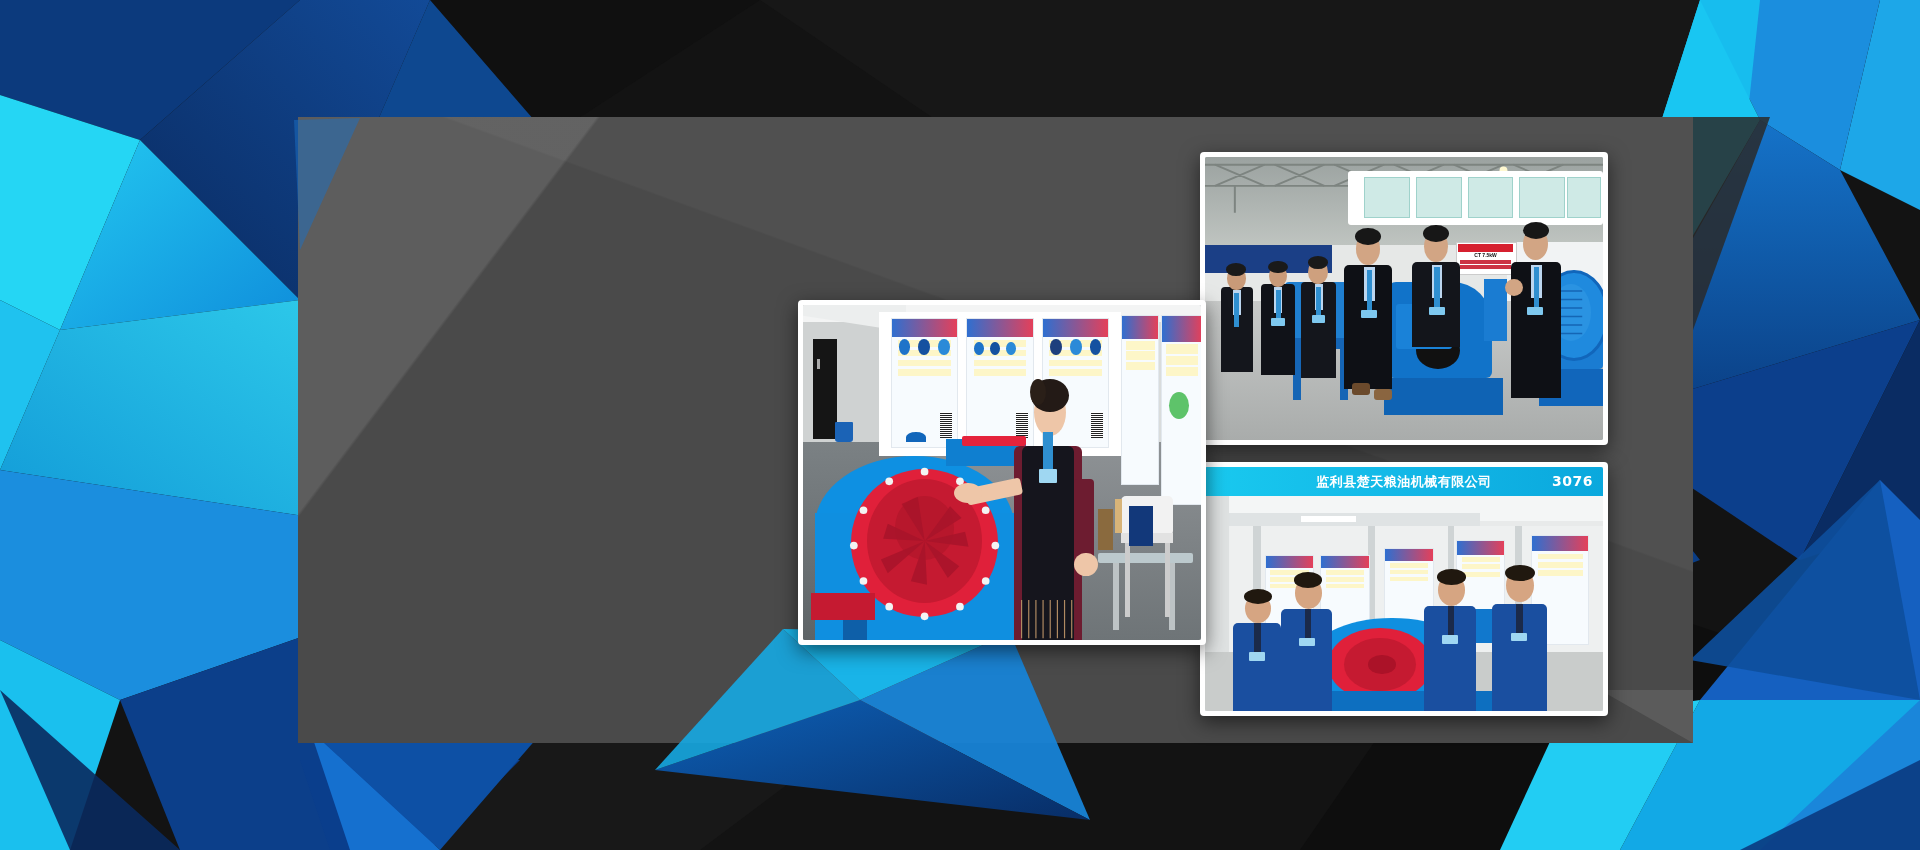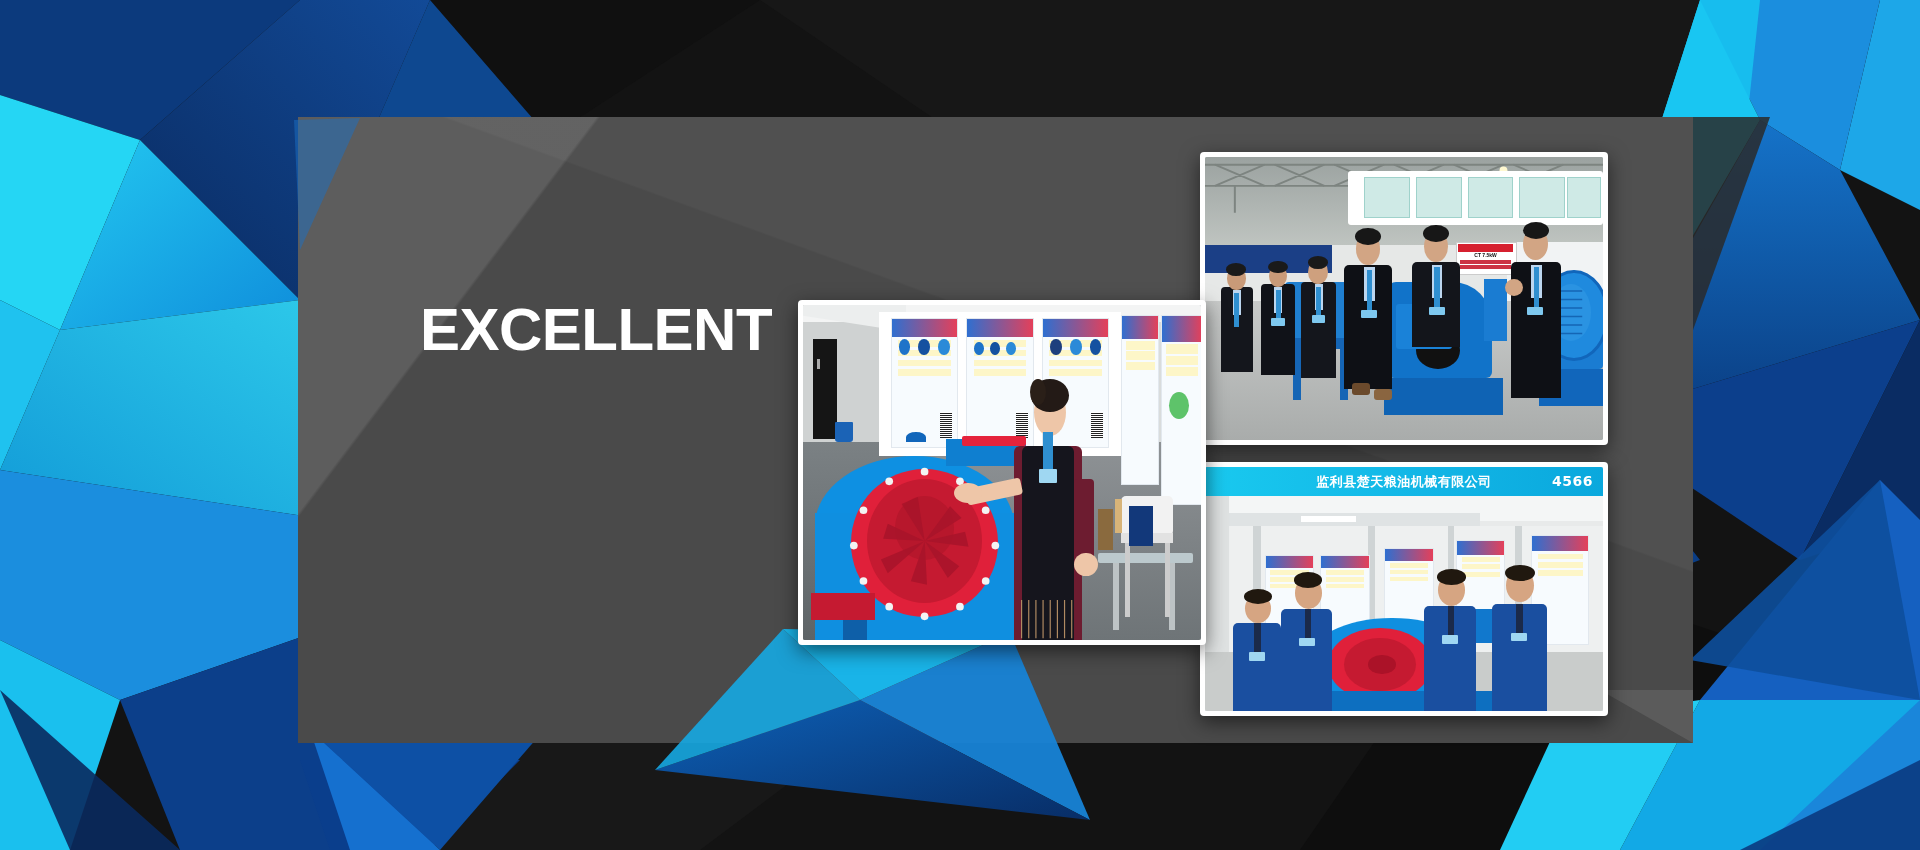--- a/index.html
+++ b/index.html
@@ -177,21 +177,20 @@
     <polygon points="655,770 860,700 1090,820" fill="url(#fg2)"></polygon>
     <polygon points="655,770 783,629 860,700" fill="#16a8e2" opacity=".9"></polygon>
 
     <polygon points="294,120 360,118 300,250" fill="#1b6fc4" opacity=".5"></polygon>
 
     <polygon points="1693,117 1770,117 1693,330" fill="#2a2a2a" opacity=".85"></polygon>
     <polygon points="1600,690 1693,690 1693,743" fill="#6a6a6a" opacity=".55"></polygon>
   </svg>
 
   <div id="textblock">
-    <div class="bigtitle">EXCELLENT</div>
   </div>
 
   <div class="photo" id="photo-topright">
     <div class="inner">
       <div class="scene">
 
         <div class="rect" style="left:0;top:0;width:100%;height:34%;background:linear-gradient(180deg,#9ba2a0,#c2c7c3);"></div>
         <svg style="position:absolute;left:0;top:0;width:100%;height:34%" viewBox="0 0 400 100" preserveAspectRatio="none">
           <g stroke="#7d8480" stroke-width="2" fill="none">
             <path d="M0 8 L400 8 M0 30 L400 30"></path>
@@ -434,21 +433,21 @@
     </div>
   </div>
 
   <div class="photo" id="photo-botright">
     <div class="inner">
       <div class="scene">
         <div class="rect" style="left:0;top:0;width:100%;height:100%;background:#e8eaea;"></div>
 
         <div class="hallbanner">
           <span>监利县楚天粮油机械有限公司</span>
-          <span class="boothno">4566</span>
+          <span class="boothno">3076</span>
         </div>
 
         <div class="rect" style="left:0;top:12%;width:100%;height:10%;background:#f4f6f6;"></div>
         <div class="rect" style="left:5%;top:19%;width:64%;height:8%;background:#dfe3e4;"></div>
         <div class="rect" style="left:24%;top:20%;width:14%;height:2.5%;background:#fff;"></div>
 
         <div class="rect" style="left:0;top:24%;width:100%;height:52%;background:#eef0f0;"></div>
         <div class="rect" style="left:0;top:12%;width:6%;height:88%;background:#dfe2e2;"></div>
         <div class="rect" style="left:12%;top:24%;width:2%;height:50%;background:#cfd4d5;"></div>
         <div class="rect" style="left:41%;top:24%;width:1.6%;height:50%;background:#cfd4d5;"></div>

